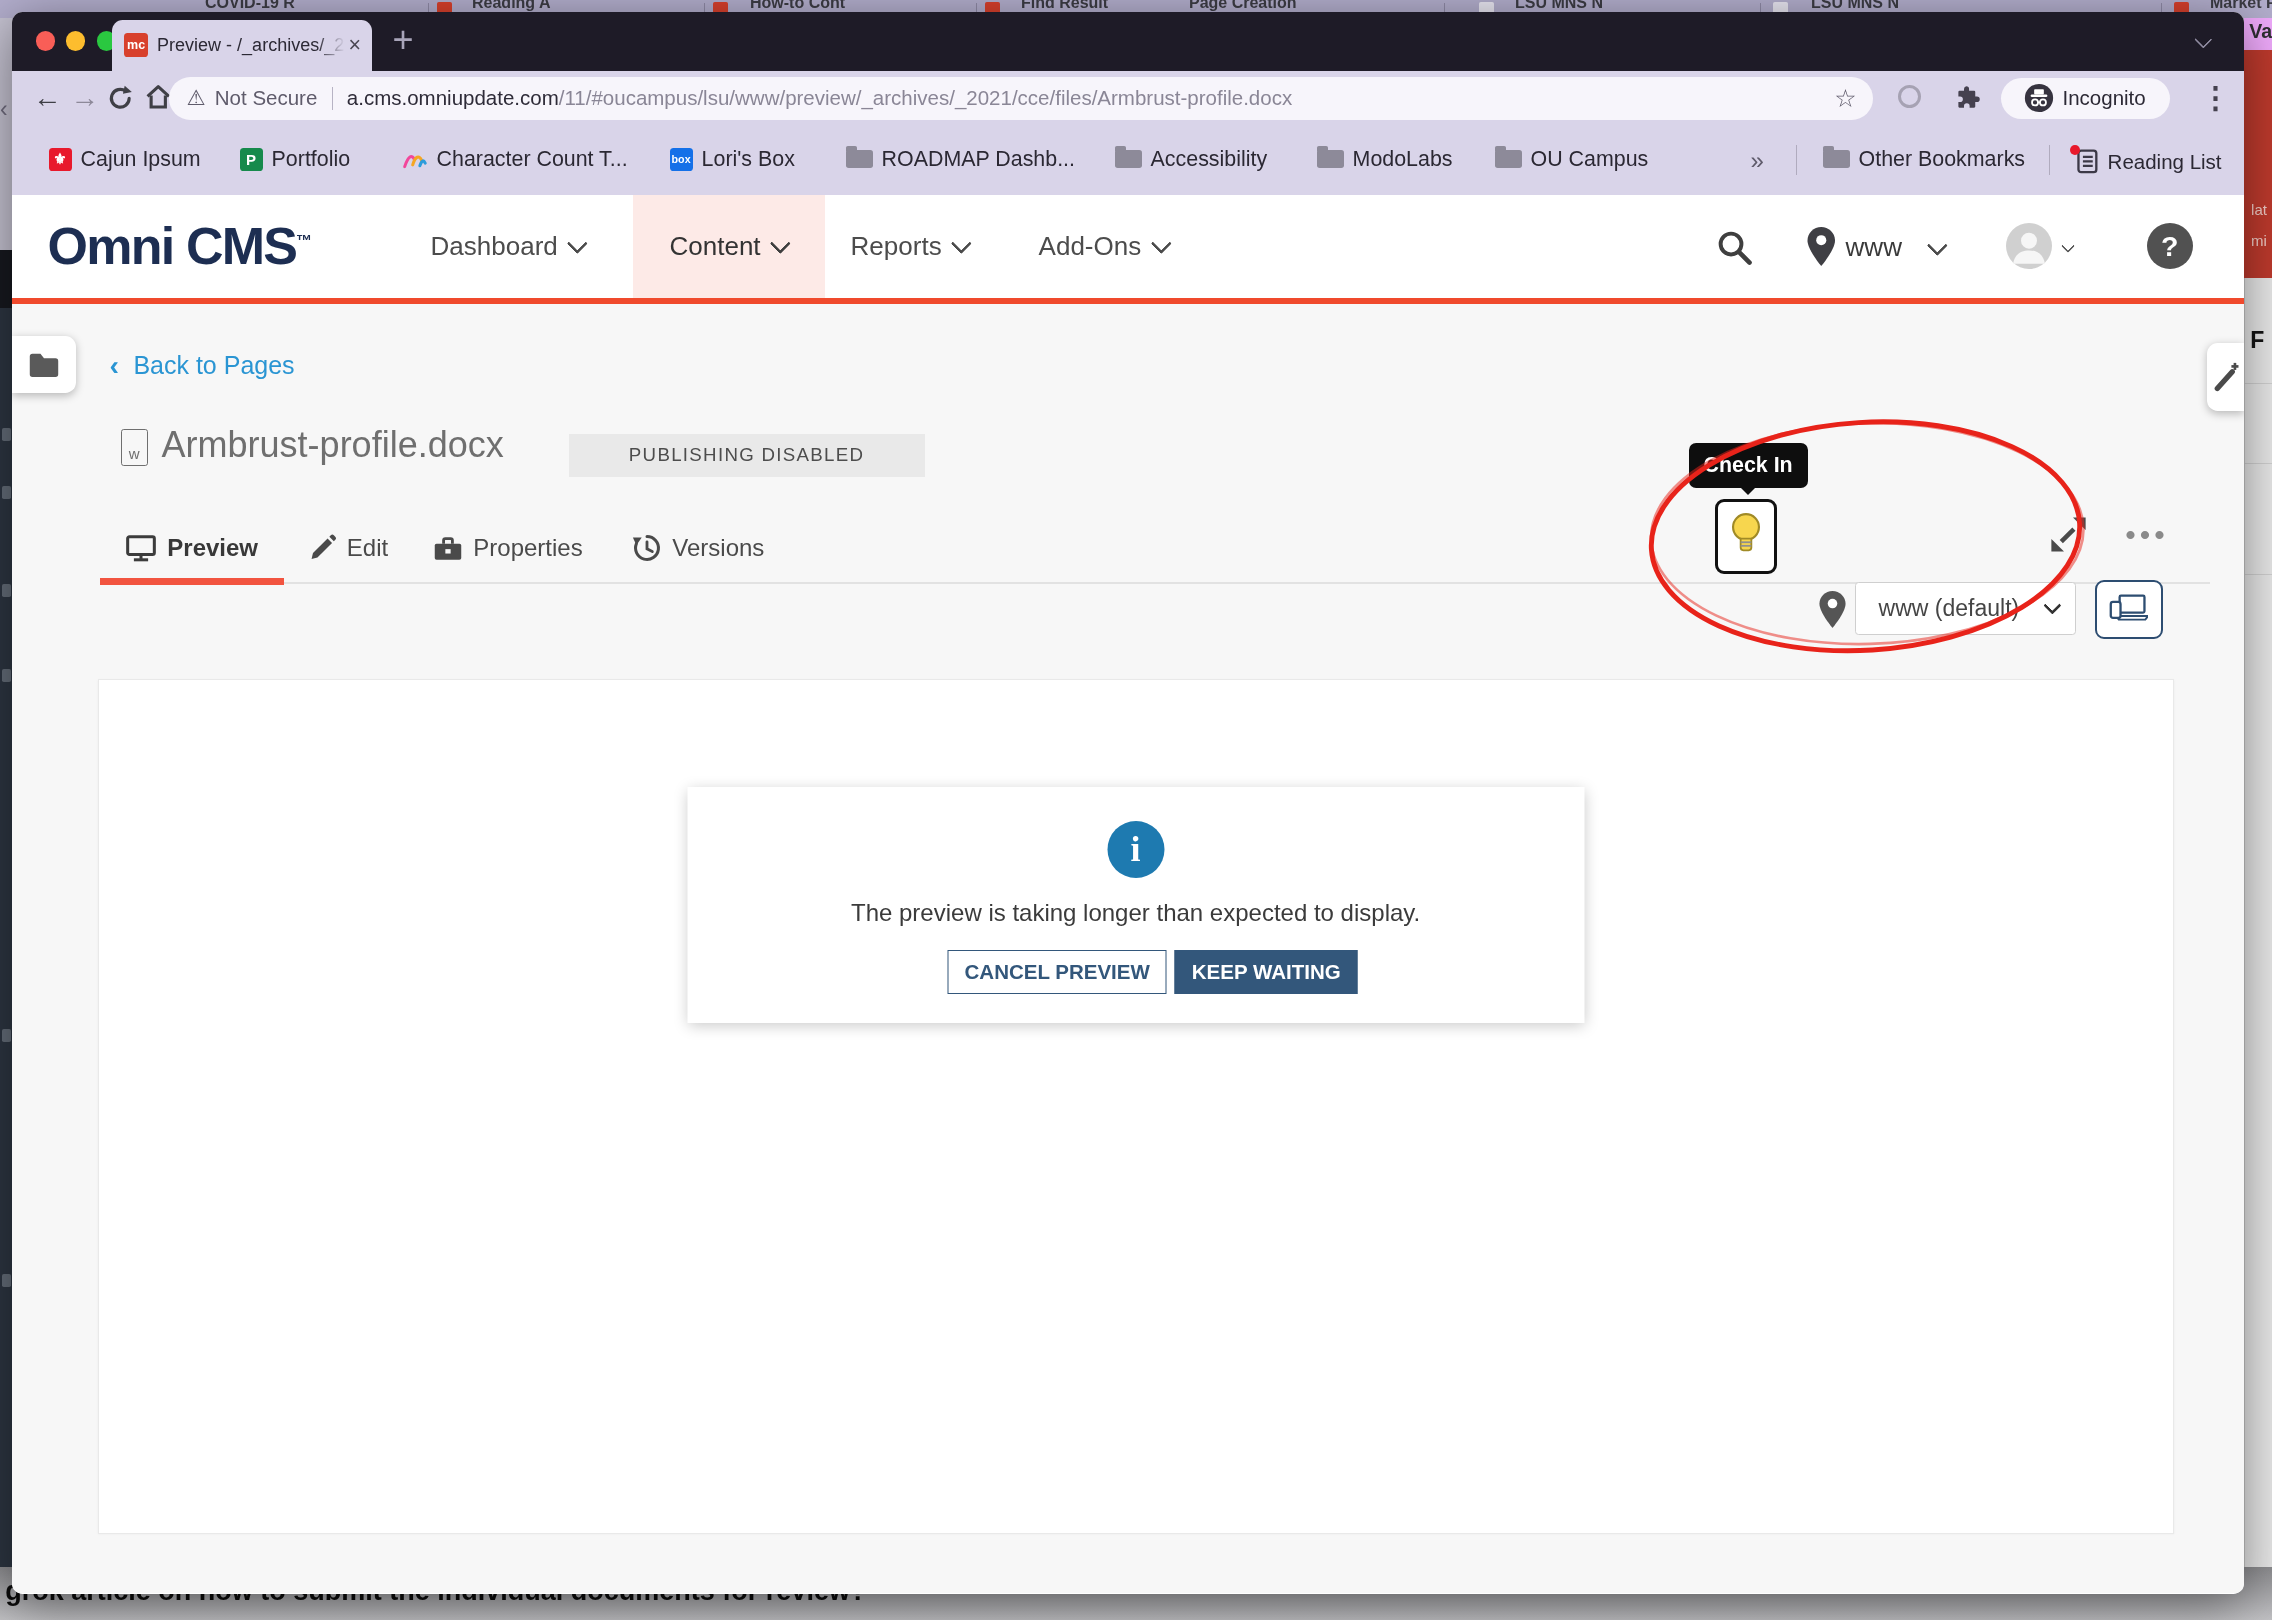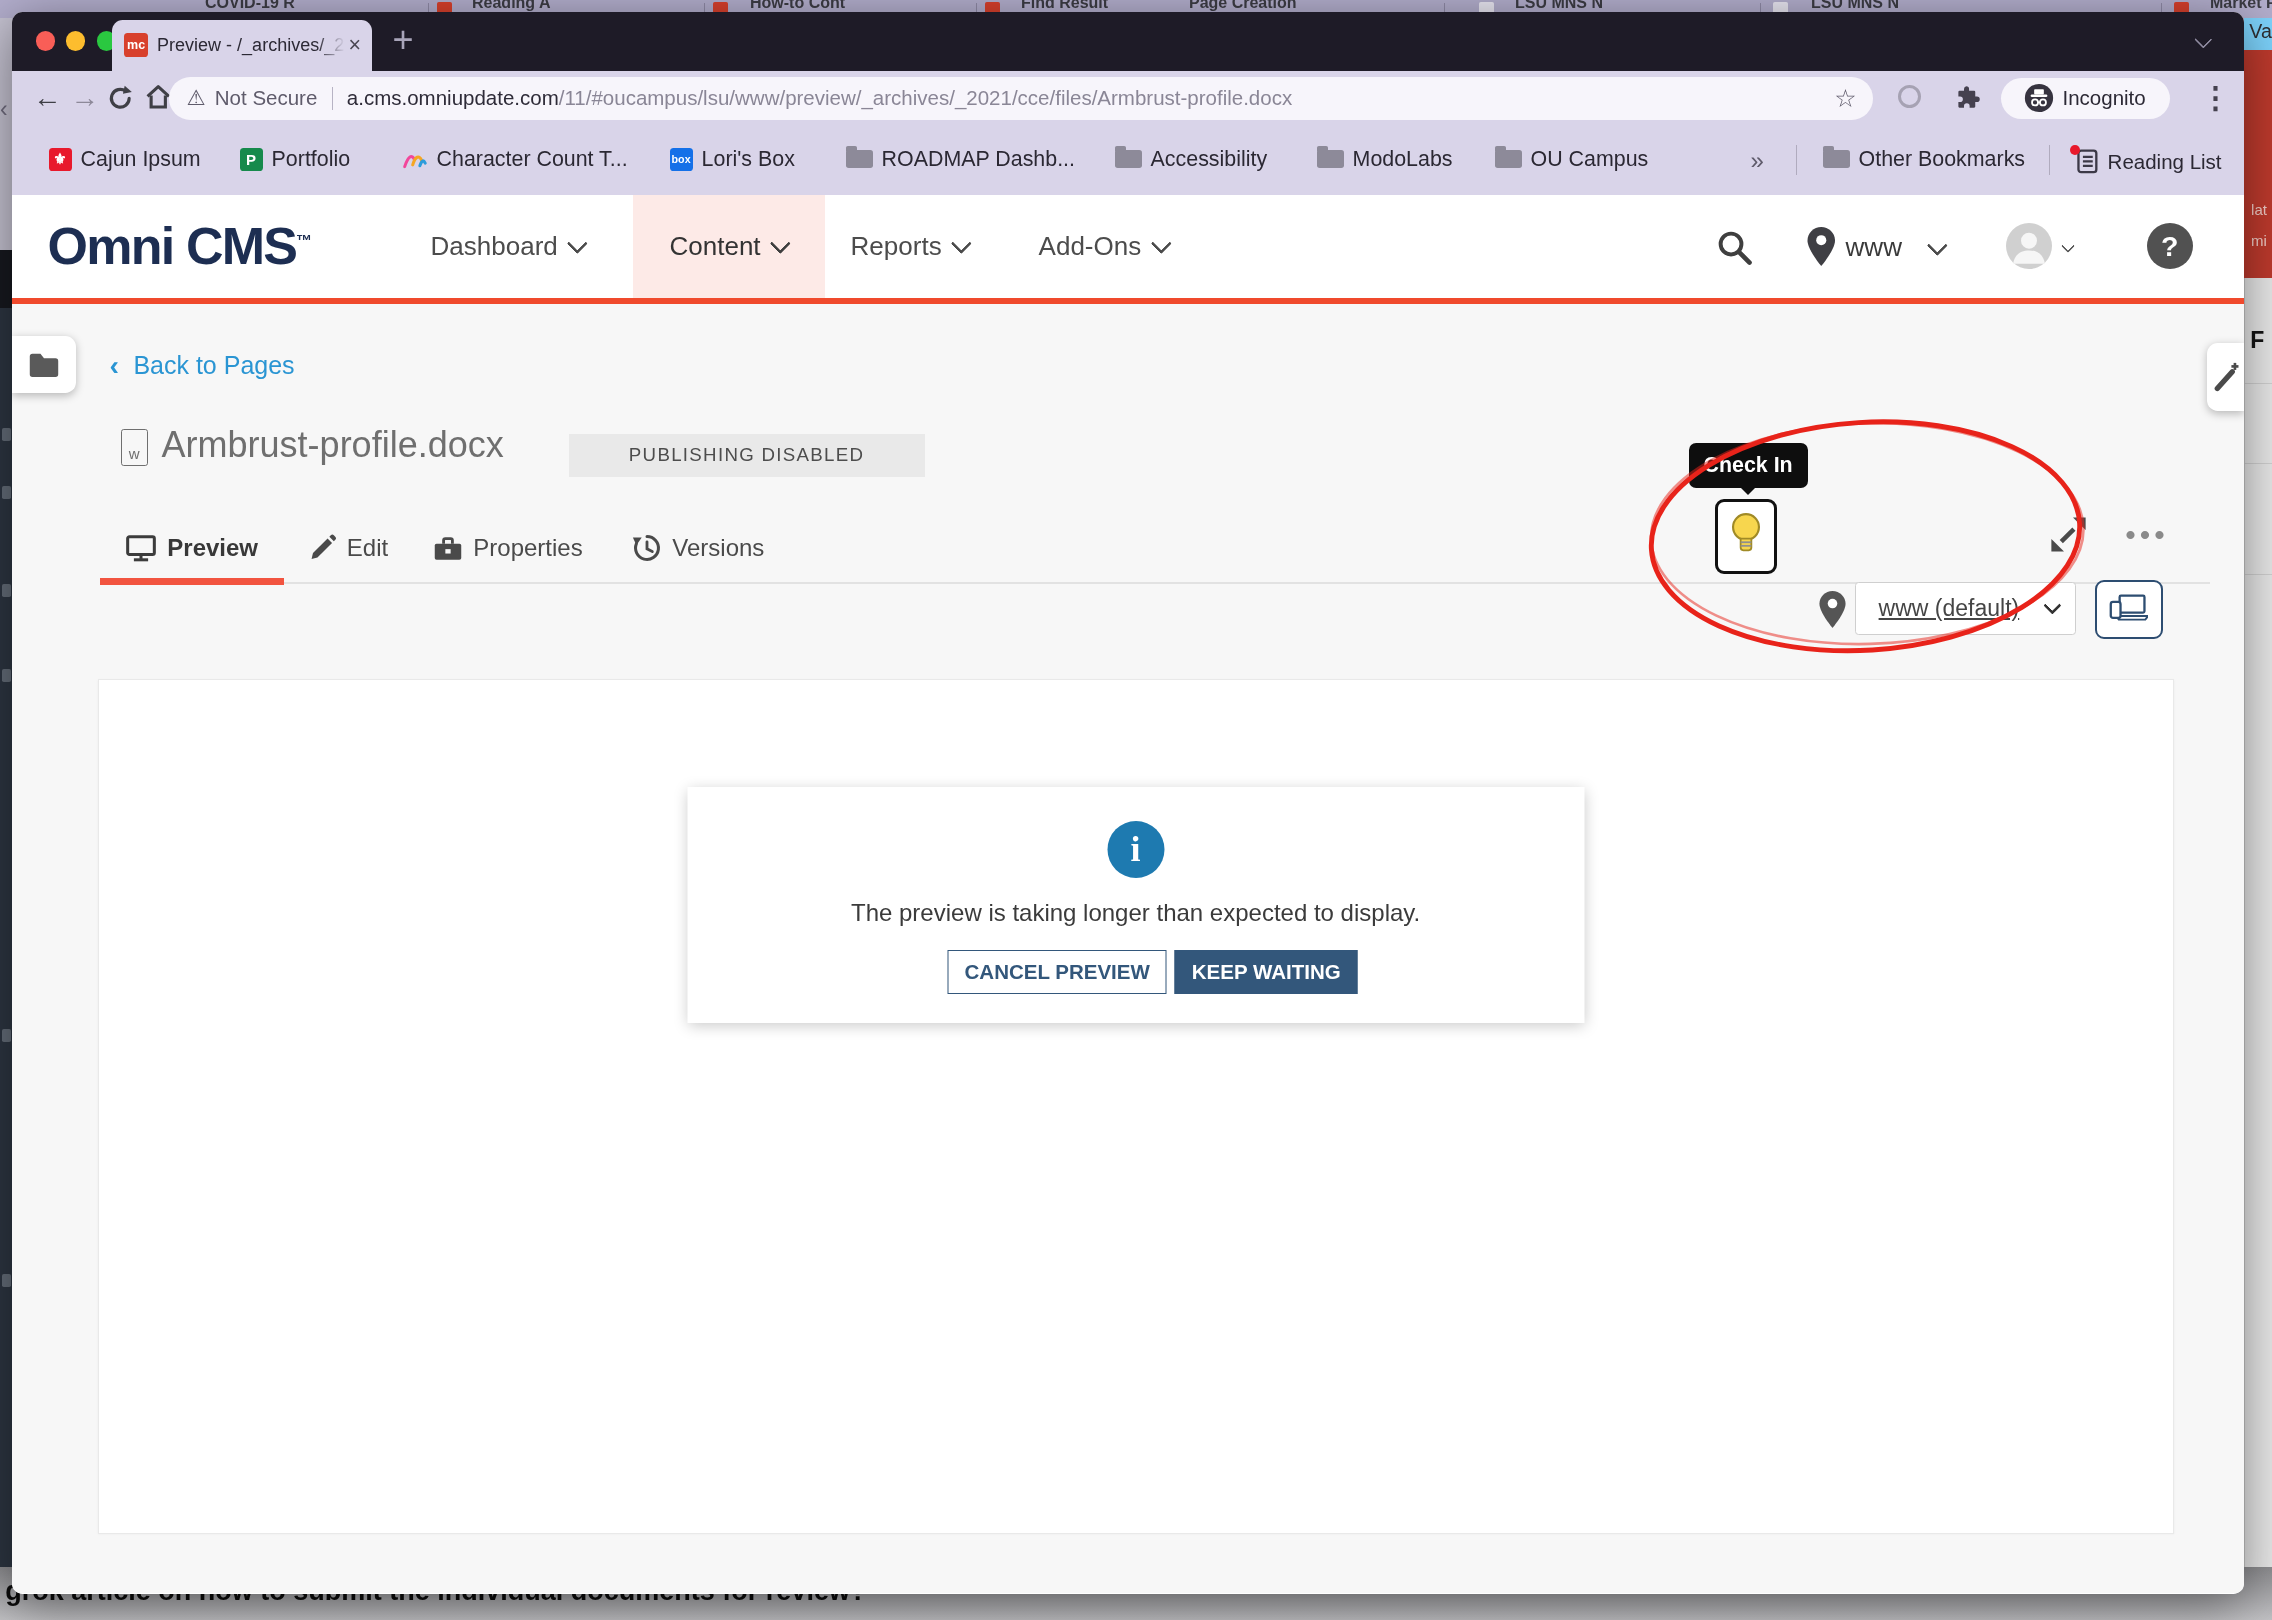--- a/index.html
+++ b/index.html
@@ -12,21 +12,21 @@
   .bg-tab{position:absolute;top:-6.2px;font-size:16px;font-weight:700;color:#3c3c44;white-space:nowrap;}
   .bg-fav{position:absolute;top:1.8px;width:15px;height:13.4px;background:#d8402c;border-radius:1.8px;}
   .bg-fav.gray{background:#e9e7f2;}
   .bg-sep{position:absolute;top:2.7px;width:0.9px;height:13.4px;background:#8f8aa6;}
   .left-sliver{left:0;top:18px;width:11.6px;height:1602px;z-index:1;}
   .ls-light{position:absolute;left:0;top:0;width:11.6px;height:232px;background:#c6c3d2;}
   .ls-dark1{position:absolute;left:0;top:232px;width:11.6px;height:58px;background:#17191f;}
   .ls-dark2{position:absolute;left:0;top:290px;width:11.6px;height:1313px;background:#2d3642;}
   .ls-ic{position:absolute;left:1.8px;width:9px;height:12.5px;background:#a9b2bc;opacity:.45;border-radius:1.8px;}
   .right-sliver{left:2244px;top:18px;width:28.5px;height:1602px;z-index:1;}
-  .rs-lav{position:absolute;left:0;top:0;width:28.5px;height:32px;background:#7dd3fc;color:#2f2f33;font-size:19.6px;font-weight:400;}
+  .rs-lav{position:absolute;left:0;top:0;width:28.5px;height:32px;background:#f0abfc;color:#2f2f33;font-size:19.6px;font-weight:700;}
   .rs-red{position:absolute;left:0;top:32px;width:28.5px;height:228px;background:#bf3a2d;color:#f2cdc7;font-size:15px;}
   .rs-gray{position:absolute;left:0;top:260px;width:28.5px;height:1342px;background:#eaeaea;border-left:0.9px solid #c9c9c9;color:#141414;}
   .rs-line{position:absolute;left:0;width:28.5px;height:0.9px;background:#d2d2d2;}
   .bottom-strip{left:0;top:1567px;width:2272px;height:53px;z-index:1;
                 background:linear-gradient(180deg,#8e8e91,#c2c2c5);}
   .bottom-text{position:absolute;left:5.3px;top:9px;font-size:27px;font-weight:700;color:#0c0c0c;white-space:nowrap;}
 
   
   .bwin{left:11.6px;top:11.6px;width:2232px;height:1582px;border-radius:10.7px;overflow:hidden;
         background:#ffffff;box-shadow:0 10.7px 53px rgba(0,0,0,.45);z-index:2;}
@@ -102,21 +102,21 @@
   .tooltip-arrow{position:absolute;left:1727px;top:474px;width:0;height:0;
            border:9.8px solid transparent;border-top-color:#0e0e0e;}
   .bulb-btn{position:absolute;left:1703px;top:487px;width:62px;height:75px;background:#fff;border:3.6px solid #111;
             border-radius:9px;display:flex;align-items:center;justify-content:center;box-sizing:border-box;}
   .submit-btn{position:absolute;left:1799px;top:486px;width:194px;height:77px;background:#16912c;border-radius:5.3px;
             display:flex;align-items:center;justify-content:center;gap:14.3px;color:#fff;font-size:26px;letter-spacing:0.9px;}
   .dots{position:absolute;left:2114px;top:506px;font-size:28.5px;font-weight:700;color:#8a8a8a;letter-spacing:4.5px;}
 
   .site-select{position:absolute;left:1843px;top:570px;width:221px;height:53px;background:#fff;border:1.8px solid #cfcfcf;
             border-radius:3.6px;display:flex;align-items:center;justify-content:space-between;
-            padding:0 16px 0 23px;box-sizing:border-box;font-size:23px;color:#454545;text-decoration:underline;}
+            padding:0 16px 0 23px;box-sizing:border-box;font-size:23px;color:#454545;}
   .device-btn{position:absolute;left:2083px;top:568px;width:68px;height:59px;background:#fff;border:2.7px solid #2d4d71;
             border-radius:9px;display:flex;align-items:center;justify-content:center;box-sizing:border-box;}
 
   .panel{position:absolute;left:86px;top:667px;width:2076px;height:855px;background:#fff;border:0.9px solid #e9e9e9;
          box-shadow:0 0.9px 2.7px rgba(0,0,0,.05);box-sizing:border-box;}
   .dialog{position:absolute;left:50%;top:107px;transform:translateX(-50%);width:897px;height:236px;background:#fff;
           box-shadow:0 2.7px 14.3px rgba(0,0,0,.22);display:flex;flex-direction:column;align-items:center;
           padding-top:34px;box-sizing:border-box;}
   .info-ic{width:57px;height:57px;border-radius:50%;background:#1e7ab0;color:#fff;display:flex;align-items:center;
           justify-content:center;font-family:"Liberation Serif",serif;font-weight:700;font-size:36px;}

